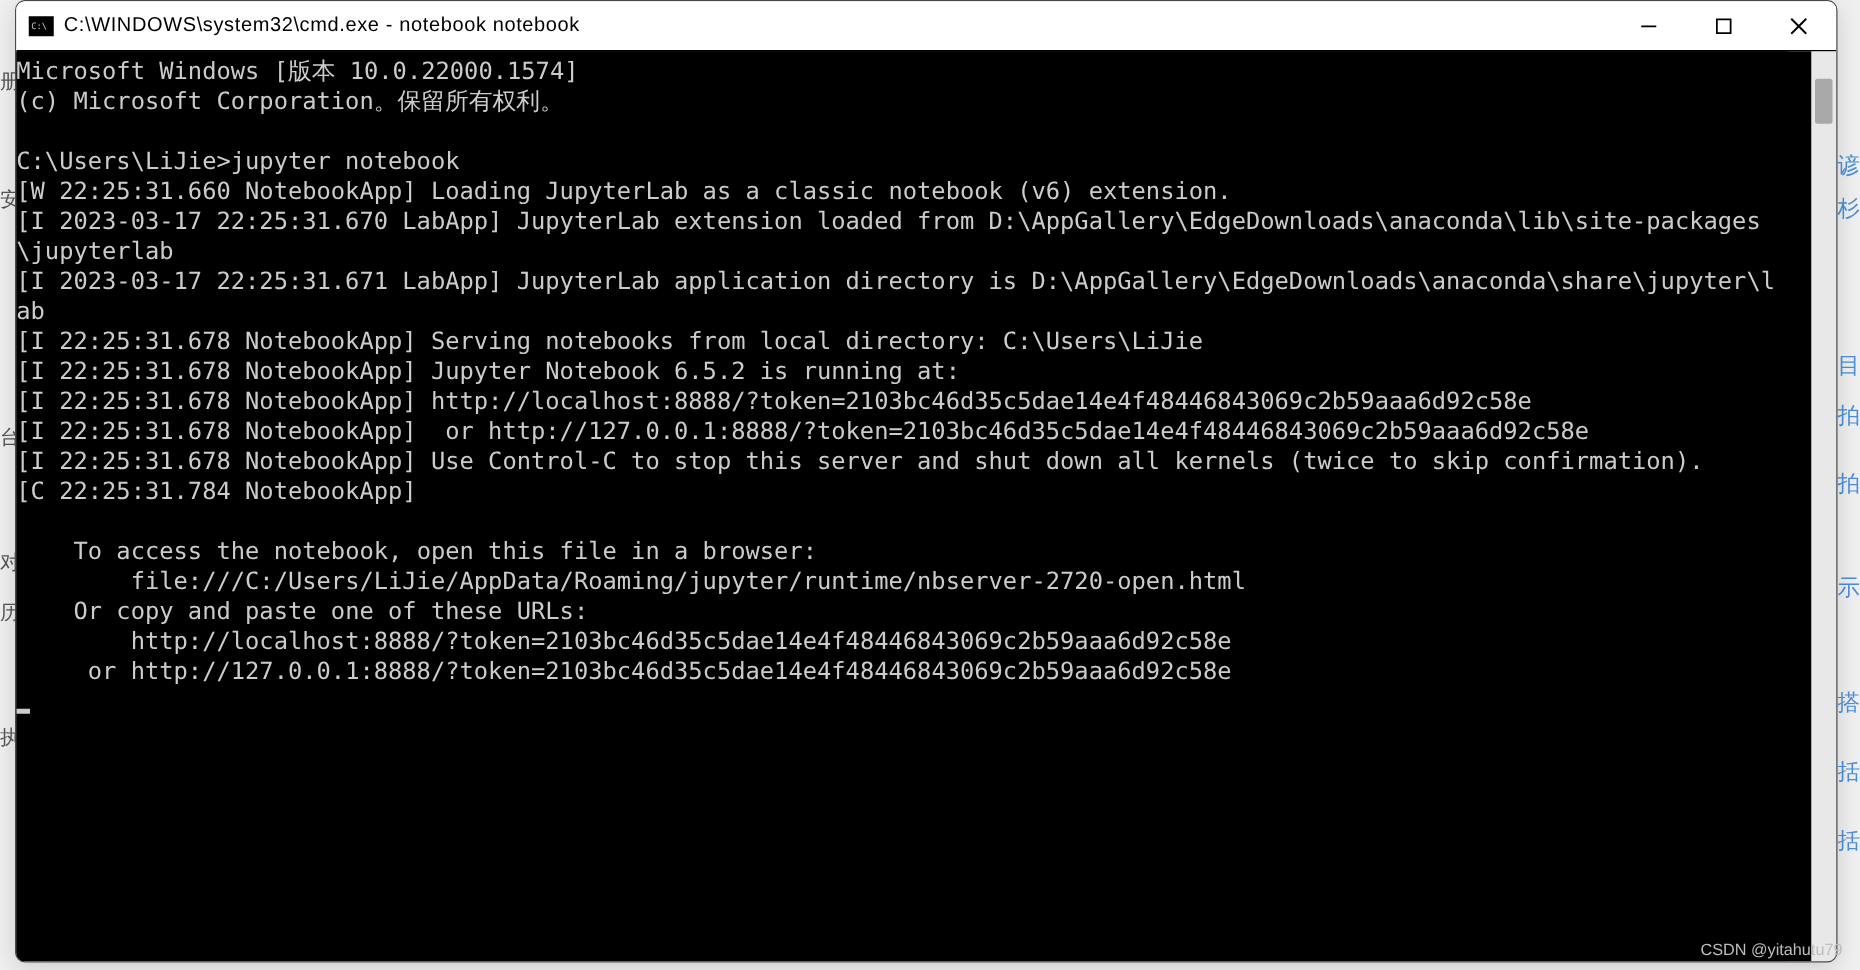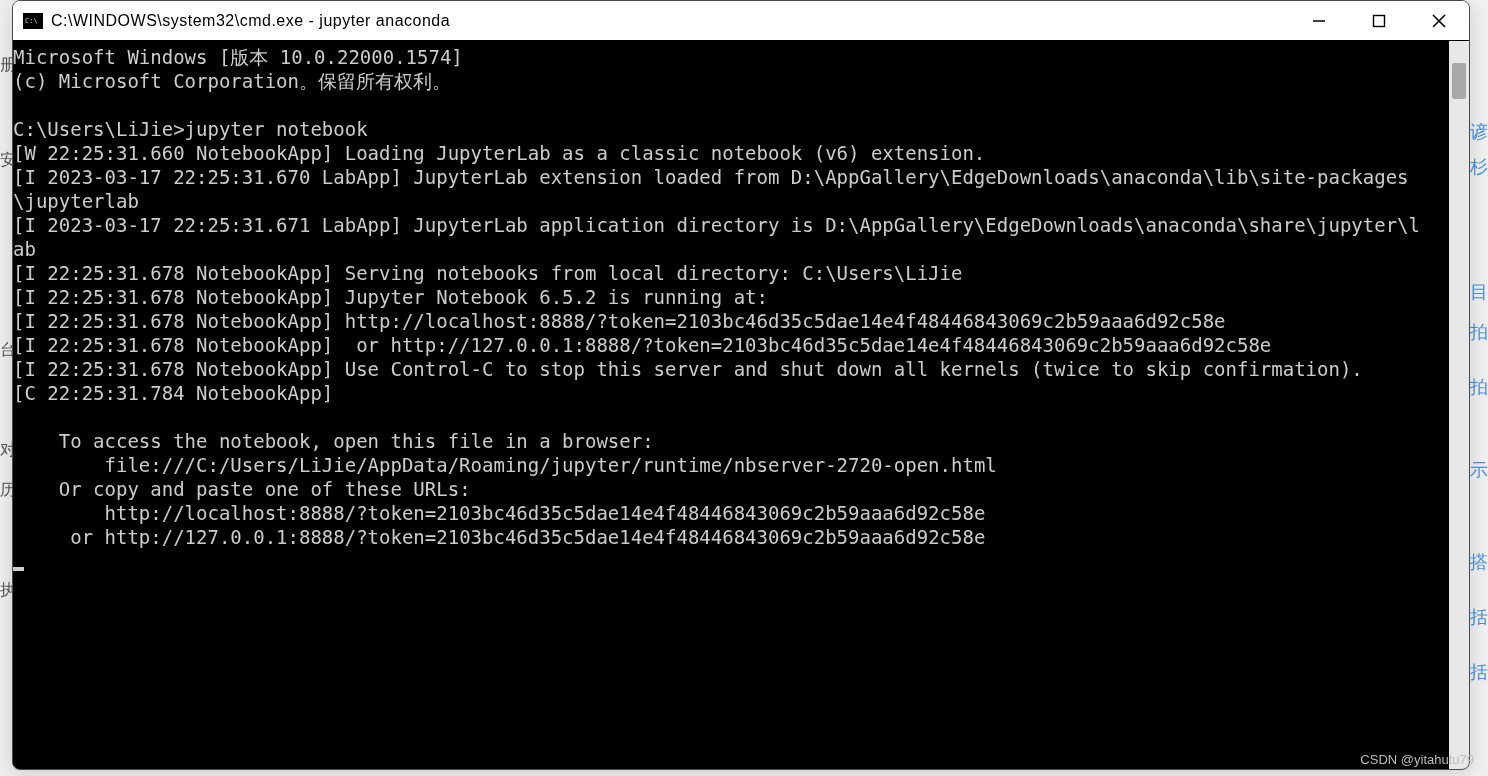--- a/index.html
+++ b/index.html
@@ -154,21 +154,21 @@
 <div class="bg-right" style="top:320px">拍</div>
 <div class="bg-right" style="top:375px">拍</div>
 <div class="bg-right" style="top:458px">示</div>
 <div class="bg-right" style="top:550px">搭</div>
 <div class="bg-right" style="top:605px">括</div>
 <div class="bg-right" style="top:660px">括</div>
 
 <div class="window">
   <div class="titlebar">
     <span class="titlebar-icon"></span>
-    <span class="titlebar-text">C:\WINDOWS\system32\cmd.exe - jupyter  anaconda</span>
+    <span class="titlebar-text">C:\WINDOWS\system32\cmd.exe - notebook  notebook</span>
     <div class="titlebar-controls">
       <div class="titlebar-btn">
         <svg viewBox="0 0 14 14">
             <line x1="1" y1="7" x2="13" y2="7" stroke="#000" stroke-width="1.4"></line>
           </svg>
       </div>
       <div class="titlebar-btn">
         <svg viewBox="0 0 14 14">
             <rect x="1.5" y="1.5" width="11" height="11" fill="none" stroke="#000" stroke-width="1.4"></rect>
           </svg>

